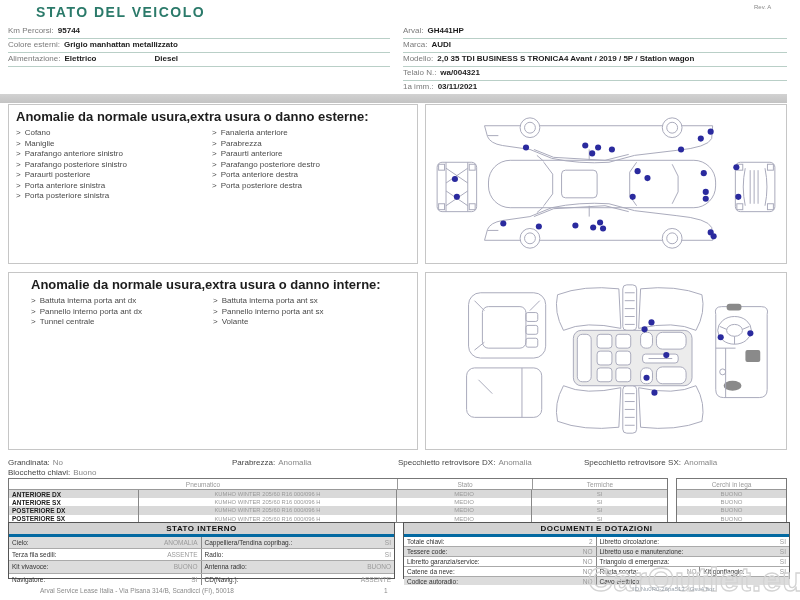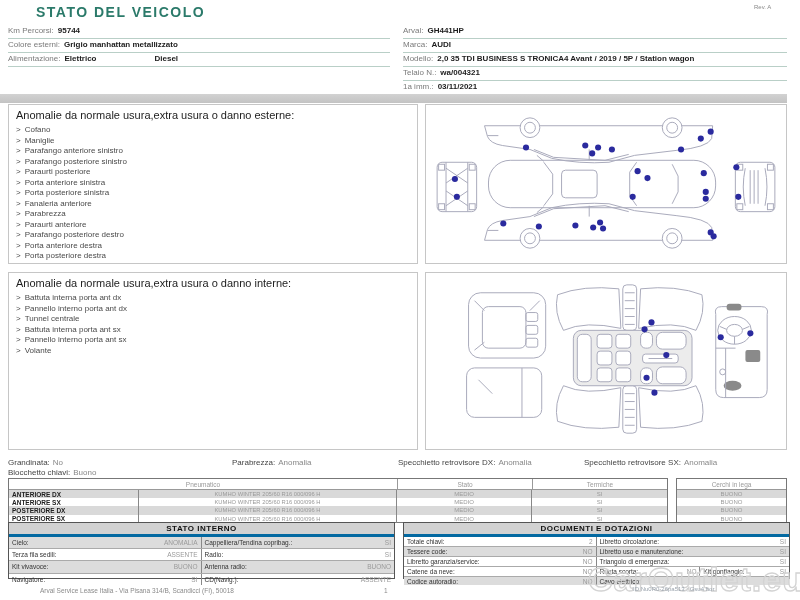--- a/index.html
+++ b/index.html
@@ -15,24 +15,24 @@
   .hrow{border-bottom:1px solid #b9cfc7;padding:1px 0 2px 0;}
   .hrow .lbl{color:#7a7a7a;}
   .hrow .val{color:#1d1d1d;font-weight:bold;margin-left:4px;}
   .hrow .val2{color:#1d1d1d;font-weight:bold;margin-left:58px;}
 
   .grayband{position:absolute;left:0;top:94px;width:787px;height:9px;background:linear-gradient(#d2d2d2,#c3c3c3);}
 
   .box{position:absolute;border:1px solid #c6c6c6;background:#fff;box-sizing:border-box;}
   .box-ext-list{left:8px;top:104px;width:410px;height:160px;padding:4px 7px;}
   .box-ext-diag{left:425px;top:104px;width:362px;height:160px;}
-  .box-int-list{left:8px;top:272px;width:410px;height:178px;padding:4px 7px;}
+  .box-int-list{left:8px;top:272px;width:410px;height:178px;padding:4px 22px;}
   .box-int-diag{left:425px;top:272px;width:362px;height:178px;}
-  .sec-title{font-size:11px;font-weight:normal;color:#1d1d1d;margin-bottom:4px;}
-  .cols{display:flex;flex-direction:column;}
+  .sec-title{font-size:13px;font-weight:bold;color:#1d1d1d;margin-bottom:4px;}
+  .cols{display:flex;}
   .cols ul{list-style:none;margin:0;padding:0;width:196px;}
   .cols li{font-size:8px;line-height:10.5px;color:#4a4a4a;white-space:nowrap;}
   .cols .bl{margin-right:4px;color:#4a4a4a;}
   .diag-svg{width:100%;height:100%;display:block;}
 
   .summary{position:absolute;top:458px;left:0;width:800px;font-size:8px;color:#444;}
   .sm{position:absolute;white-space:nowrap;}
   .sm .lbl{color:#444;}
   .sm .val{color:#888;margin-left:3px;}
 

